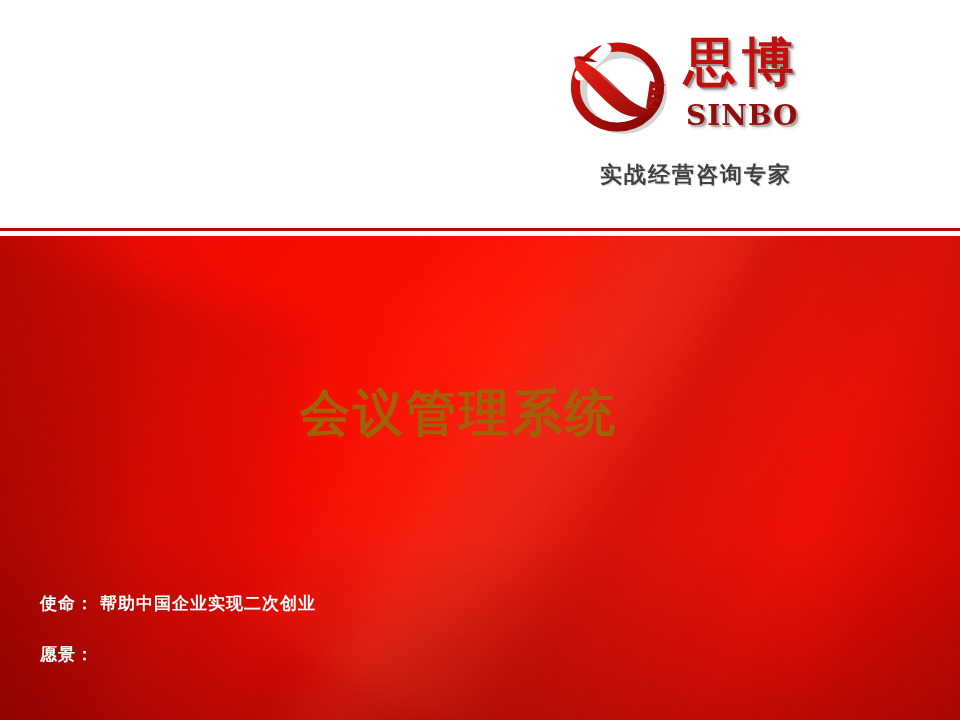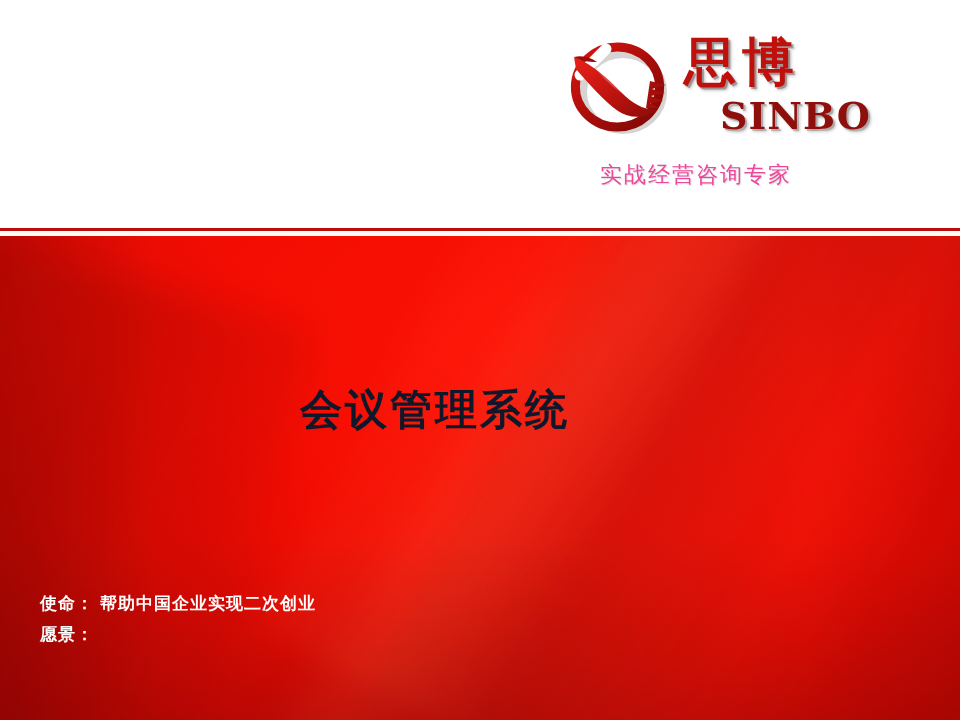--- a/index.html
+++ b/index.html
@@ -37,34 +37,33 @@
     font-size:52px; font-weight:bold; line-height:58px;
     letter-spacing:6px;
     color:#c0100c;
     text-shadow:2px 2px 0 rgba(120,110,110,.55), 3px 3px 3px rgba(80,70,70,.35);
     white-space:nowrap;
   }
   
   .logo-en {
     position:absolute; left:120px; top:62px;
     font-family:"DejaVu Serif","Liberation Serif",serif;
-    font-size:38px; font-weight:bold; line-height:42px;
+    font-size:28px; font-weight:bold; line-height:42px;
     letter-spacing:1px;
     color:#8e0f0c;
     text-shadow:2px 2px 0 rgba(140,130,130,.5), 3px 3px 3px rgba(90,80,80,.3);
     white-space:nowrap;
-    margin-left:34px;
   }
 
   
   .tagline {
     position:absolute; left:600px; top:160px;
     font-family:"DejaVu Sans","Liberation Sans",sans-serif;
-    font-size:22px; font-weight:normal; letter-spacing:2px;
-    color:#ec4899;
+    font-size:22px; font-weight:bold; letter-spacing:2px;
+    color:#404040;
     text-shadow:1px 1px 1px rgba(170,170,180,.45);
     white-space:nowrap;
   }
 
   
   .rule-red-1 {
     position:absolute; left:0; top:228px; width:960px; height:3px;
     background:#bb0e0a;
   }
   .rule-white {
@@ -117,36 +116,36 @@
     position:absolute; left:0; top:0; width:960px; height:484px;
     background:
       linear-gradient(to bottom, rgba(0,0,0,0) 62%, rgba(90,0,0,.22) 100%),
       linear-gradient(to right, rgba(110,0,0,.30) 0%, rgba(0,0,0,0) 16%, rgba(0,0,0,0) 84%, rgba(110,0,0,.18) 100%);
     pointer-events:none;
   }
 
   
   .slide-title {
     position:absolute; left:300px; top:383px;
-    font-family:Liberation Mono, monospace;
-    font-size:42px; font-weight:bold; letter-spacing:3px;
-    color:#0f172a; line-height:60px; white-space:nowrap;
+    font-family:Liberation Sans, sans-serif;
+    font-size:50px; font-weight:bold; letter-spacing:3px;
+    color:#a16207; line-height:60px; white-space:nowrap;
     z-index:5;
   }
 
   
   .statements {
     position:absolute; left:40px; top:592px;
     z-index:5;
   }
   .statement-row {
     display:flex; align-items:baseline;
     font-family:"DejaVu Sans","Liberation Sans",sans-serif;
     font-size:17px; font-weight:bold; color:#ffffff;
-    white-space:nowrap; margin-bottom:8px;
+    white-space:nowrap; margin-bottom:28px;
   }
   .statement-row:last-child { margin-bottom:16px; }
   .statement-label { letter-spacing:1px; }
   .statement-value { letter-spacing:1px; margin-left:6px; }
 </style>
 </head>
 <body>
 
 <div class="slide">
 

